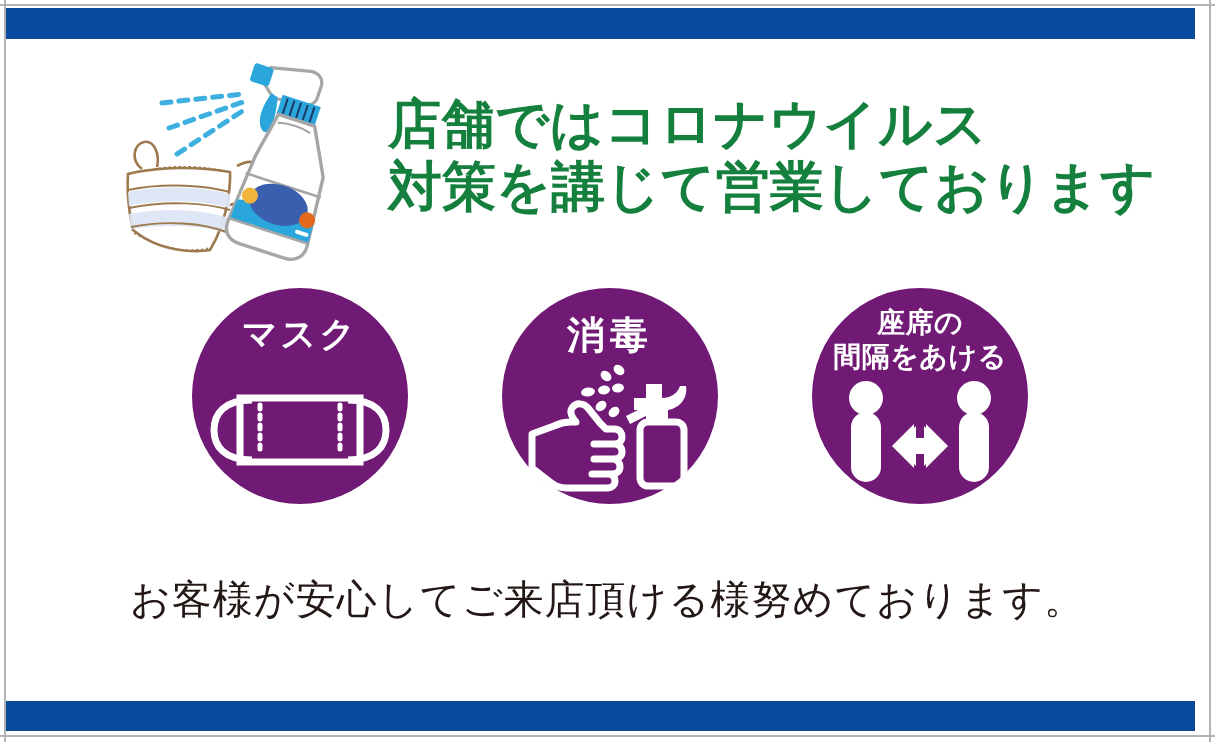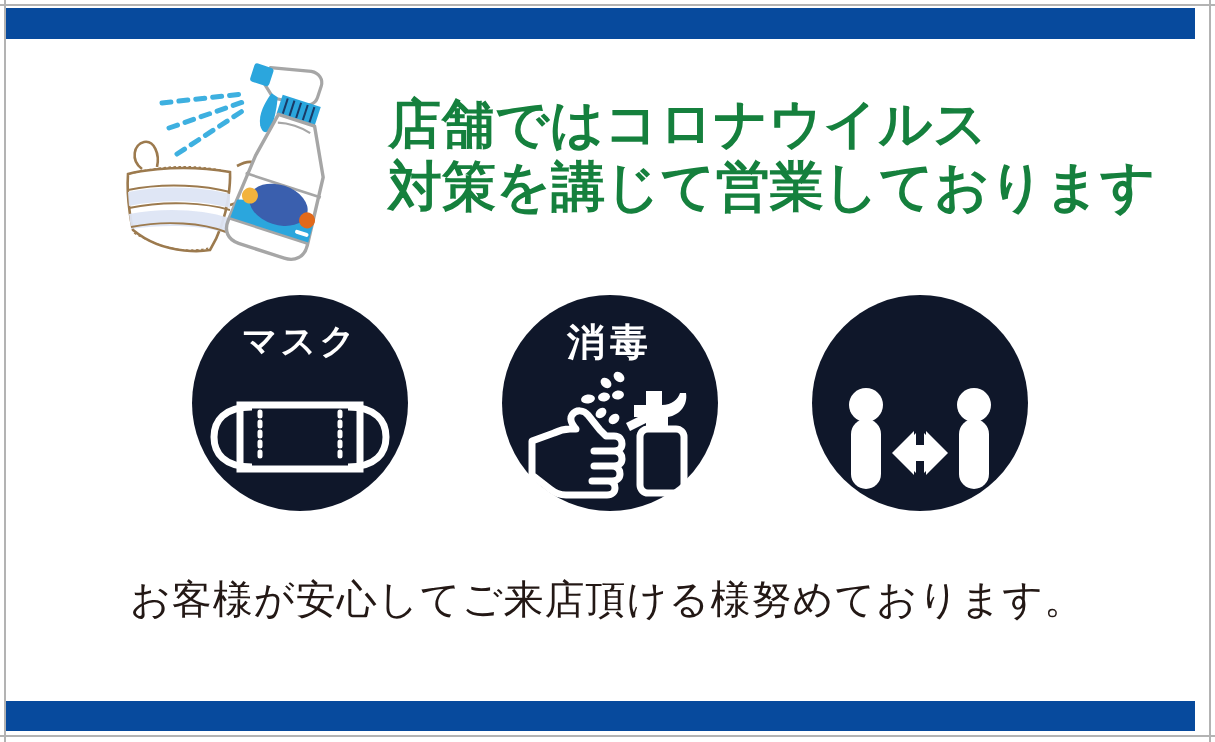--- a/index.html
+++ b/index.html
@@ -59,25 +59,25 @@
     position: absolute;
     left: 112px;
     top: 62px;
     width: 280px;
     height: 220px;
   }
 
   
   .badge {
     position: absolute;
-    top: 295px;
+    top: 288px;
     width: 216px;
     height: 216px;
     border-radius: 50%;
-    background: #0f172a;
+    background: #701a75;
     color: #ffffff;
     box-sizing: border-box;
   }
   #badge-mask     { left: 192px; }
   #badge-sanitize { left: 502px; }
   #badge-distance { left: 812px; }
 
   .badge-label {
     position: absolute;
     left: 0;
@@ -255,20 +255,24 @@
                C186 110 178 120 166 122 L166 134 L144 134 L144 122
                L132 122 Z" fill="#ffffff"></path>
       <rect x="144" y="96" width="16" height="16" fill="#ffffff"></rect>
       <path d="M124 128 L144 118 L148 126 L128 136 Z" fill="#ffffff"></path>
 
       <rect x="138" y="134" width="44" height="64" rx="8" fill="none" stroke="#ffffff" stroke-width="7"></rect>
     </svg>
   </div>
 
   <div class="badge" id="badge-distance">
+    <div class="badge-label">
+      <span>座席の</span><br>
+      <span>間隔をあける</span>
+    </div>
     <svg class="badge-glyph" viewBox="0 0 216 216">
 
       <circle cx="54" cy="110" r="17" fill="#ffffff"></circle>
       <rect x="39" y="124" width="30" height="70" rx="15" fill="#ffffff"></rect>
 
       <circle cx="162" cy="110" r="17" fill="#ffffff"></circle>
       <rect x="147" y="124" width="30" height="70" rx="15" fill="#ffffff"></rect>
 
       <path d="M84 158 L104 138 L104 150 L112 150 L112 138 L132 158
                L112 178 L112 166 L104 166 L104 178 Z" fill="#ffffff"></path>

